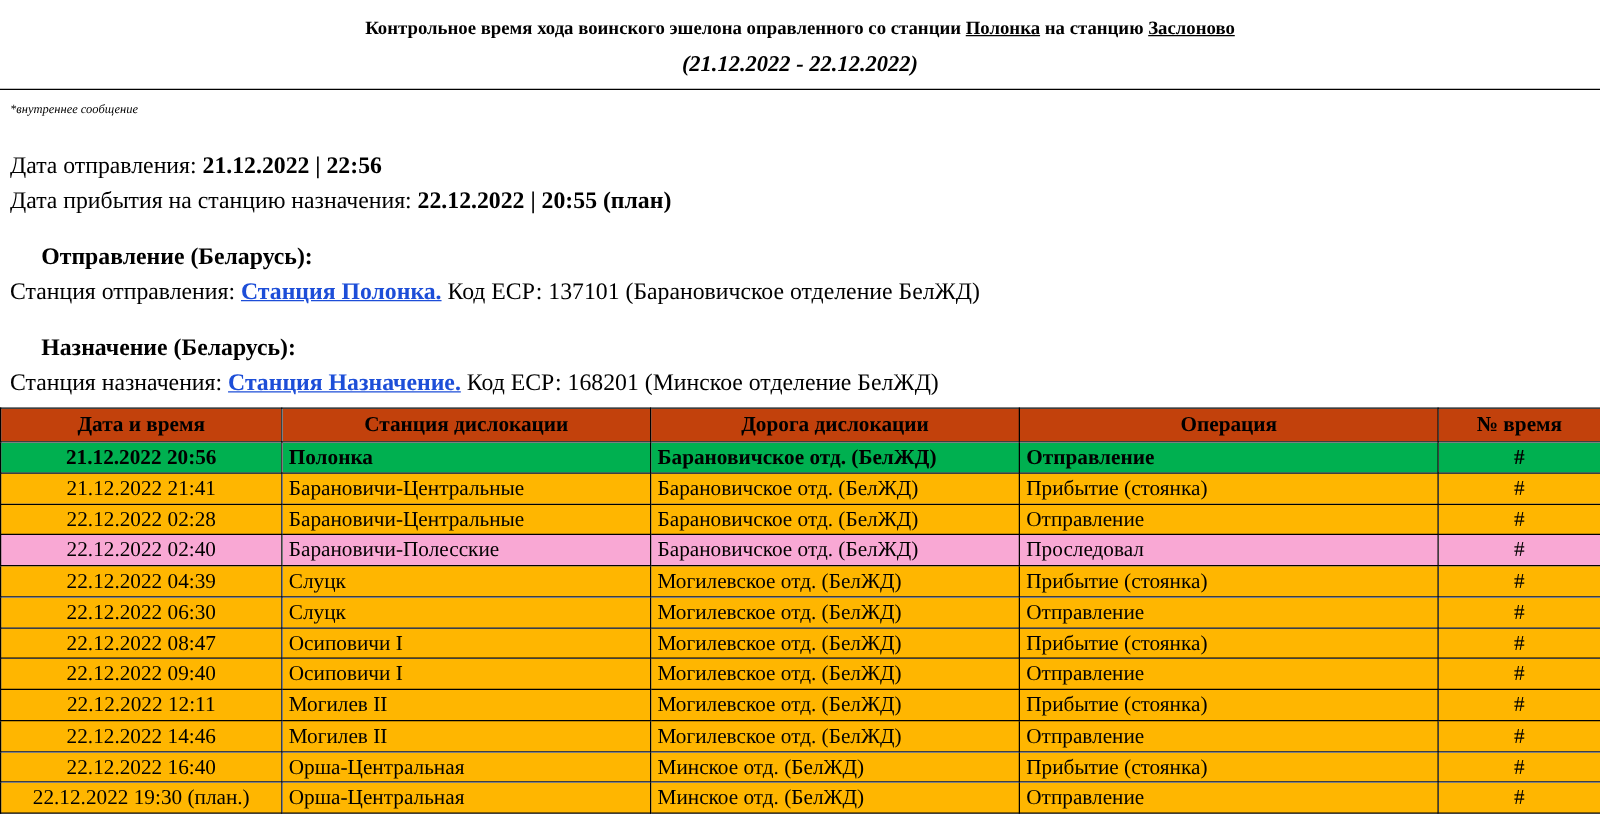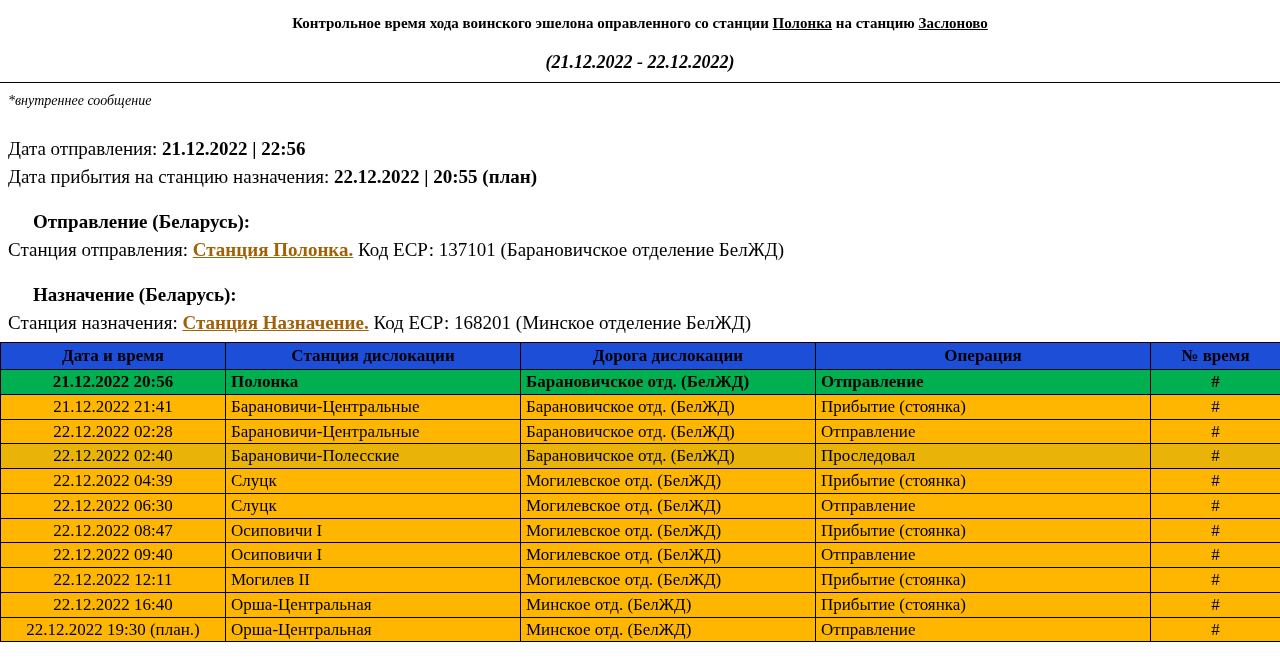--- a/index.html
+++ b/index.html
@@ -32,47 +32,47 @@
     line-height: 1.25;
   }
   .doc-title .ul {
     text-decoration: underline;
   }
   .doc-subtitle {
     font-size: 18px;
     font-weight: bold;
     font-style: italic;
     line-height: 1.3;
-    margin-top: 18px;
+    margin-top: 7px;
   }
   
   .body-block {
     padding: 10px 8px 0 8px;
   }
   .note {
-    font-size: 14px;
+    font-size: 10px;
     font-style: italic;
     margin: 0 0 4px 0;
   }
   .spacer-lg { height: 22px; }
   .spacer-md { height: 18px; }
   .line {
     font-size: 19px;
     line-height: 1.45;
     white-space: nowrap;
   }
   .line b { font-weight: bold; }
   .section-head {
     font-size: 19px;
     font-weight: bold;
     line-height: 1.45;
     margin-left: 25px;
   }
   .station-link {
-    color: #a16207;
+    color: #1d4ed8;
     font-weight: bold;
     text-decoration: underline;
   }
   
   table.route {
     border-collapse: collapse;
     width: 1280px;
     table-layout: fixed;
     font-size: 17px;
     margin-top: 6px;
@@ -81,37 +81,37 @@
   table.route td {
     border: 1px solid #000000;
     padding: 1px 5px;
     line-height: 1.28;
     white-space: nowrap;
     overflow: hidden;
   }
   table.route thead th {
     text-align: center;
     font-weight: bold;
-    background: #1d4ed8;
+    background: #c2410c;
     font-size: 17px;
     padding: 2px 4px;
   }
   col.c-datetime { width: 225px; }
   col.c-station  { width: 295px; }
   col.c-road     { width: 295px; }
   col.c-oper     { width: 335px; }
   col.c-train    { width: 130px; }
 
   td.datetime { text-align: center; }
   td.station, td.road, td.oper { text-align: left; }
   td.train { text-align: center; }
 
   tr.row-green  td { background: #00b050; font-weight: bold; }
   tr.row-orange td { background: #ffb600; }
-  tr.row-yellow td { background: #eab308; }
+  tr.row-yellow td { background: #f9a8d4; }
 </style>
 </head>
 <body>
 
 <div class="page">
 
   <div class="header-block">
     <div class="doc-title">
       <span>Контрольное время хода воинского эшелона оправленного со станции </span><span class="ul">Полонка</span><span>  на станцию </span><span class="ul">Заслоново</span>
     </div>
@@ -220,20 +220,27 @@
           <td class="train">#</td>
         </tr>
         <tr class="row-orange">
           <td class="datetime">22.12.2022 12:11</td>
           <td class="station">Могилев II</td>
           <td class="road">Могилевское отд. (БелЖД)</td>
           <td class="oper">Прибытие (стоянка)</td>
           <td class="train">#</td>
         </tr>
         <tr class="row-orange">
+          <td class="datetime">22.12.2022 14:46</td>
+          <td class="station">Могилев II</td>
+          <td class="road">Могилевское отд. (БелЖД)</td>
+          <td class="oper">Отправление</td>
+          <td class="train">#</td>
+        </tr>
+        <tr class="row-orange">
           <td class="datetime">22.12.2022 16:40</td>
           <td class="station">Орша-Центральная</td>
           <td class="road">Минское отд. (БелЖД)</td>
           <td class="oper">Прибытие (стоянка)</td>
           <td class="train">#</td>
         </tr>
         <tr class="row-orange">
           <td class="datetime">22.12.2022 19:30 (план.)</td>
           <td class="station">Орша-Центральная</td>
           <td class="road">Минское отд. (БелЖД)</td>

